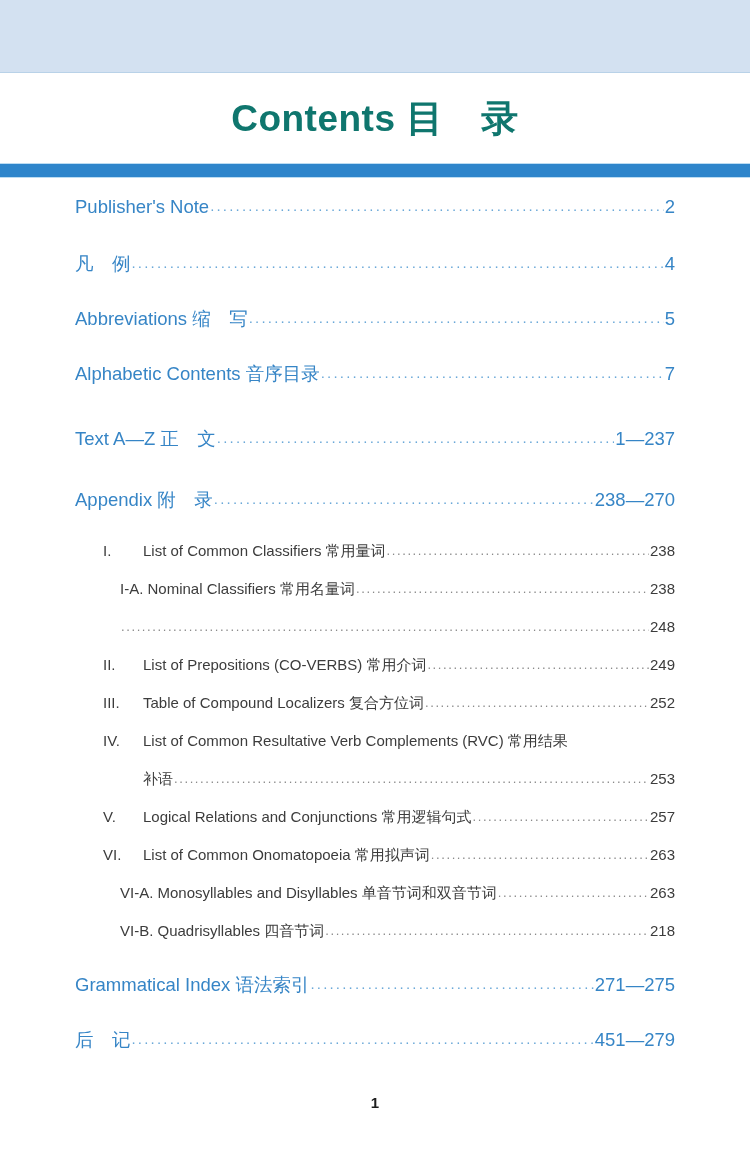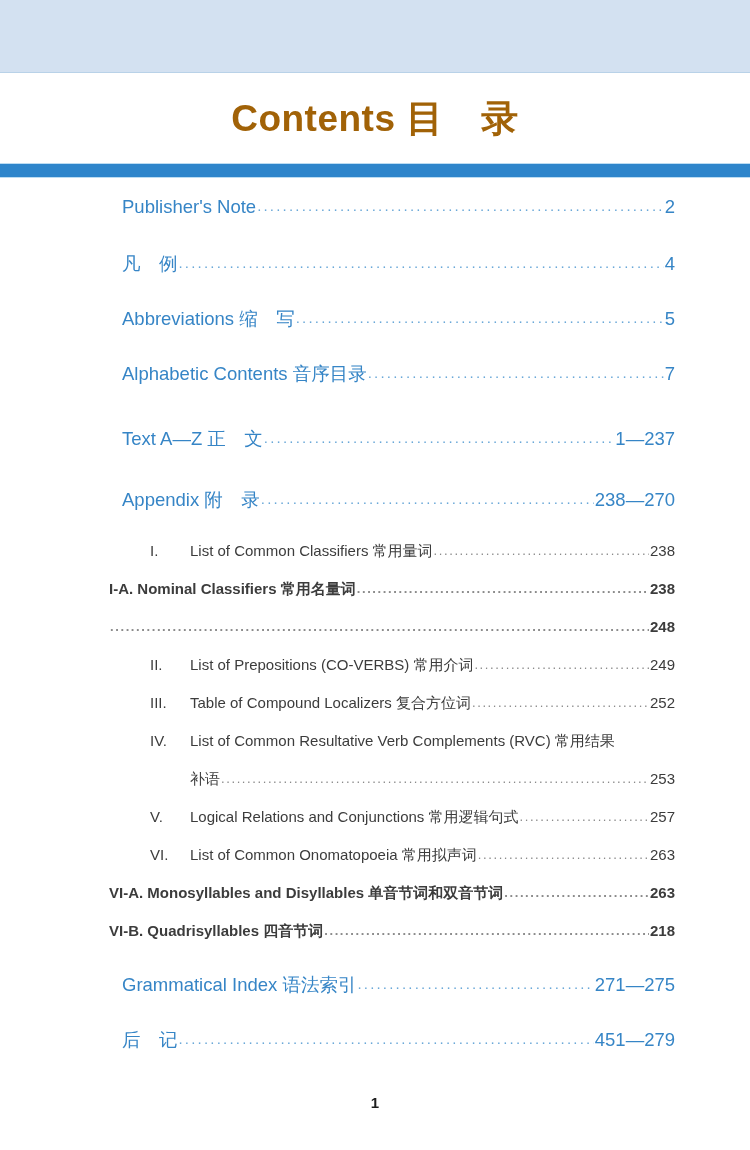--- a/index.html
+++ b/index.html
@@ -33,21 +33,21 @@
     left: 0;
     width: 750px;
     height: 93px;
     display: flex;
     align-items: center;
     justify-content: center;
   }
   .page-title {
     font-size: 37px;
     font-weight: bold;
-    color: #a16207;
+    color: #0f766e;
     letter-spacing: 0.5px;
     white-space: pre;
     line-height: 1;
   }
 
   
   .rule-wrap {
     position: absolute;
     top: 163px;
     left: 0;
@@ -69,21 +69,20 @@
     position: absolute;
     top: 196px;
     left: 0;
     width: 750px;
   }
 
   .row {
     display: flex;
     align-items: baseline;
     box-sizing: border-box;
-    margin-left: 47px;
   }
 
   
   .row.level1 {
     padding: 0 75px 0 75px;
     height: 55px;
     color: #3685c6;
     font-size: 18.5px;
   }
   .row.level1 .leader {
@@ -92,25 +91,24 @@
 
   
   .row.level2 {
     padding: 0 75px 0 103px;
     height: 38px;
     color: #3c3c3c;
     font-size: 15px;
   }
   
   .row.level3 {
-    padding: 0 75px 0 62px;
+    padding: 0 75px 0 120px;
     height: 38px;
     color: #3c3c3c;
     font-size: 15px;
-    font-weight: bold;
   }
   .row.level2 .leader,
   .row.level3 .leader,
   .row.cont .leader {
     color: #8a8a8a;
   }
 
   
   .row.cont {
     padding: 0 75px 0 143px;

